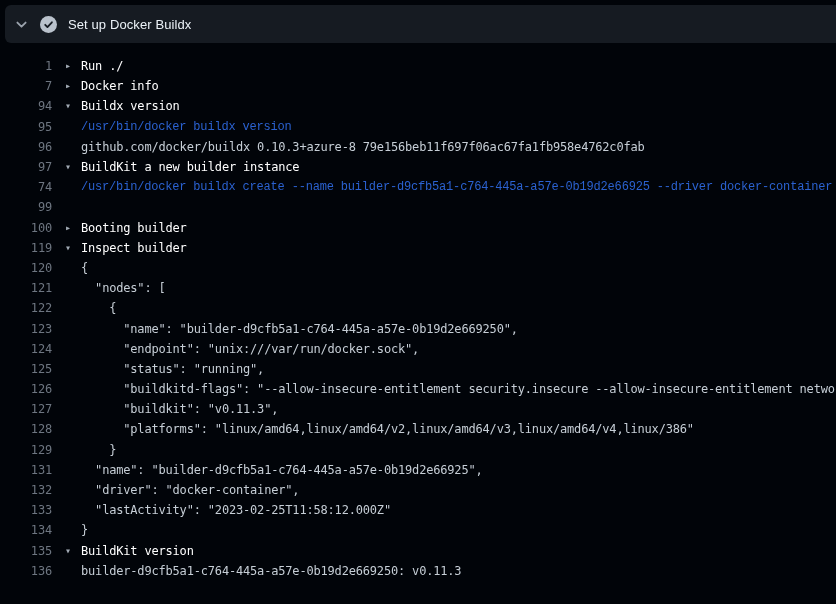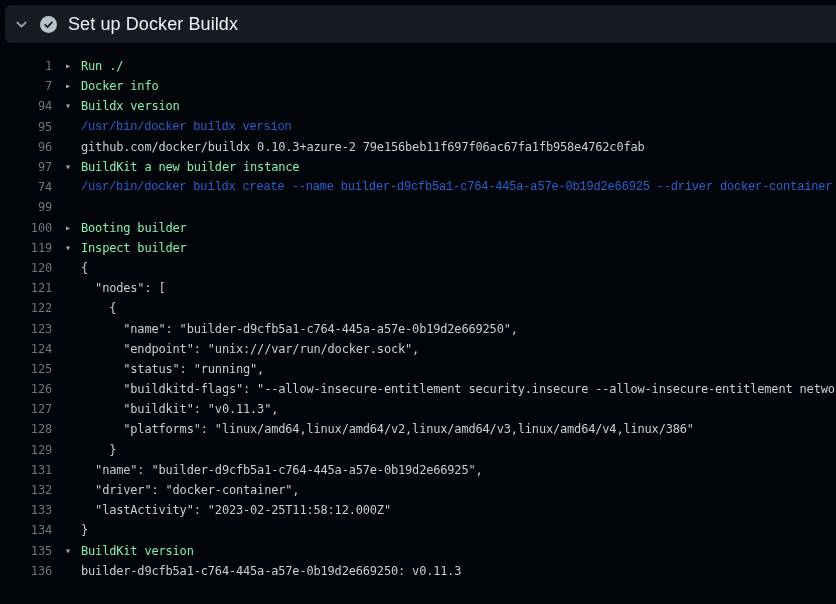--- a/index.html
+++ b/index.html
@@ -30,21 +30,21 @@
   .check-wrap {
     margin-left: 8px;
     width: 17px;
     height: 17px;
     display: flex;
     align-items: center;
     justify-content: center;
   }
   .step-title {
     margin-left: 11px;
-    font-size: 18px;
+    font-size: 13px;
     font-weight: 400;
     color: #ecf2f8;
     letter-spacing: 0.1px;
   }
 
   
   .log {
     padding-top: 13px;
     font-family: "DejaVu Sans Mono", "Liberation Mono", monospace;
     font-size: 12px;
@@ -64,21 +64,21 @@
     cursor: pointer;
   }
   .arrow {
     flex: 0 0 16px;
     margin-left: 13px;
     font-size: 10px;
     color: #a2abb5;
     line-height: 1;
   }
   .text { white-space: pre; }
-  .text.group   { color: #86efac; cursor: pointer; }
+  .text.group   { color: #ffffff; cursor: pointer; }
   .text.command { color: #2b62d1; font-family: Liberation Mono, monospace; }
   .text.output  { color: #c6ced6; }
 </style>
 </head>
 <body>
 
 <div class="step-header">
   <span class="chev-btn">
     <svg width="13" height="13" viewBox="0 0 12 12">
       <path d="M2.2 4.2 L6 8 L9.8 4.2" fill="none" stroke="#9ba3ad" stroke-width="1.7" stroke-linecap="round" stroke-linejoin="round"></path>
@@ -110,21 +110,21 @@
     <span class="text group">Buildx version</span>
   </div>
     <div class="row">
     <span class="num">95</span>
     <span class="arrow"></span>
     <span class="text command">/usr/bin/docker buildx version</span>
   </div>
     <div class="row">
     <span class="num">96</span>
     <span class="arrow"></span>
-    <span class="text output">github.com/docker/buildx 0.10.3+azure-2 79e156beb11f697f06ac67fa1fb958e4762c0fab</span>
+    <span class="text output">github.com/docker/buildx 0.10.3+azure-8 79e156beb11f697f06ac67fa1fb958e4762c0fab</span>
   </div>
     <div class="row">
     <span class="num">97</span>
     <span class="arrow">▾</span>
     <span class="text group">BuildKit a new builder instance</span>
   </div>
     <div class="row">
     <span class="num">74</span>
     <span class="arrow"></span>
     <span class="text command">/usr/bin/docker buildx create --name builder-d9cfb5a1-c764-445a-a57e-0b19d2e66925 --driver docker-container</span>

